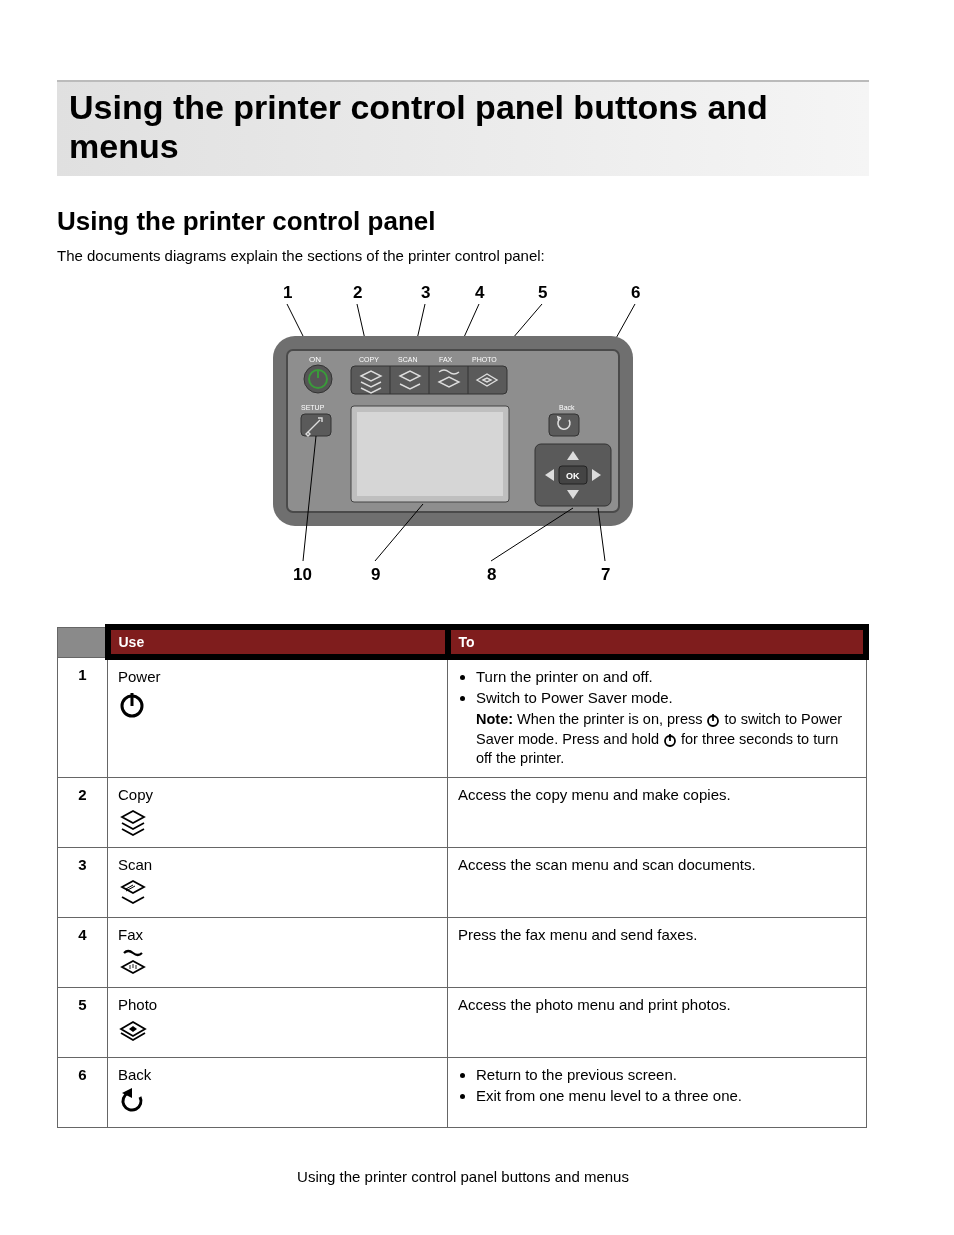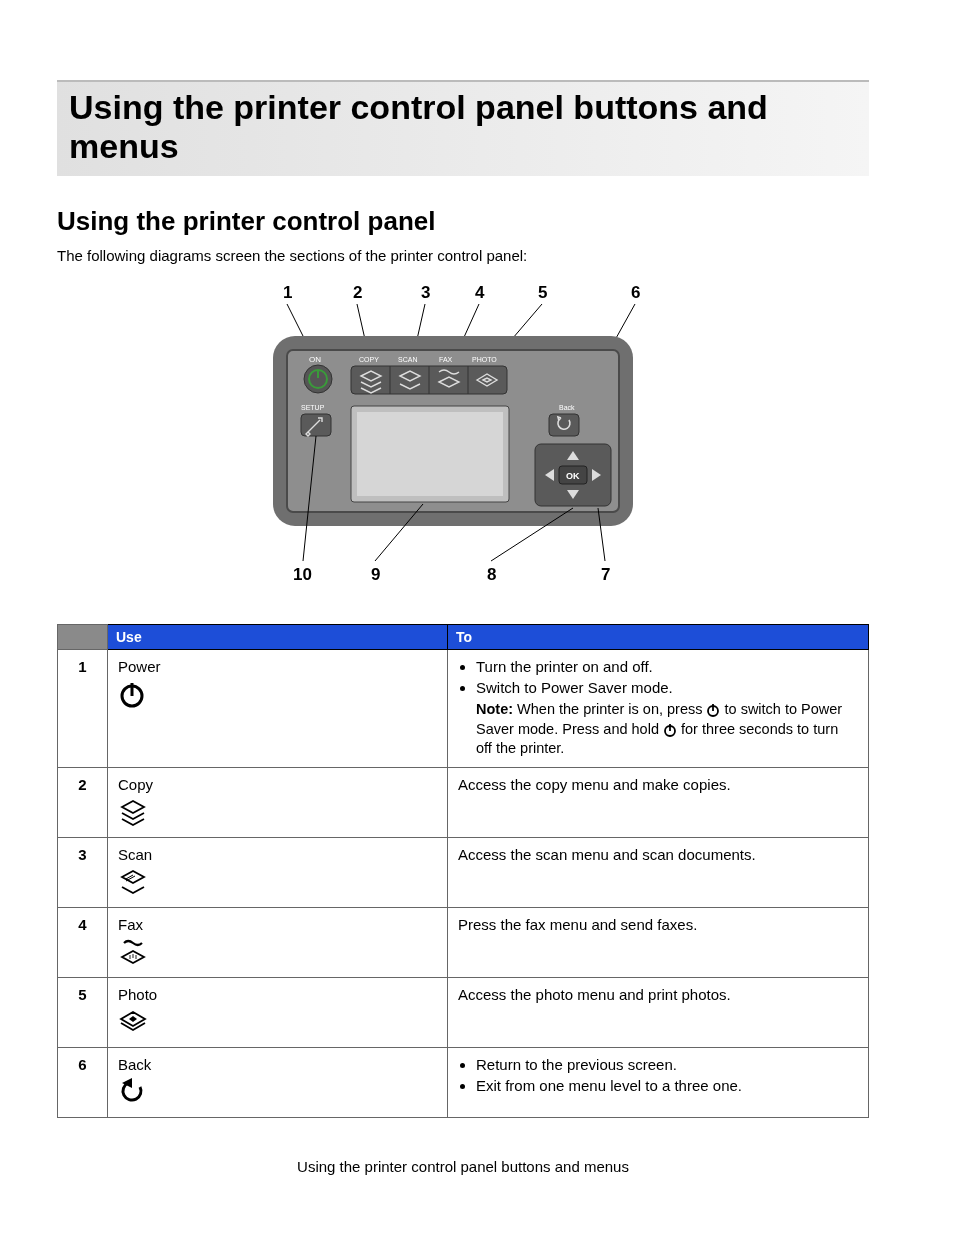--- a/index.html
+++ b/index.html
@@ -43,26 +43,26 @@
     position: relative;
     font-family: Arial, sans-serif;
   }
   .panel-svg { display:block; margin: 0 auto; }
   table.control {
     width: 100%;
     border-collapse: collapse;
     font-size: 15px;
   }
   table.control th {
-    background: #1d4ed8;
+    background: #7f1d1d;
     color: #fff;
     text-align: left;
     padding: 4px 8px;
     font-weight: bold;
-    border: 1px solid #000000;
+    border: 6px solid #000000;
     font-size: 14px;
   }
   table.control th.num {
     background: #8a8a8a;
     border: 1px solid #666;
     width: 50px;
   }
   table.control td {
     border: 1px solid #666;
     padding: 8px 10px;
@@ -99,21 +99,21 @@
 </head>
 <body>
 
 <div class="page">
 
   <div class="main-title-block">
     <h1 class="main-title">Using the printer control panel buttons and menus</h1>
   </div>
 
   <h2 class="sub-title">Using the printer control panel</h2>
-  <p class="intro">The following diagrams screen the sections of the printer control panel:</p>
+  <p class="intro">The documents diagrams explain the sections of the printer control panel:</p>
 
   <div class="diagram-box">
     <svg class="panel-svg" width="420" height="320" viewBox="0 0 420 320">
 
       <text x="30" y="22" font-weight="bold" font-size="17">1</text>
       <text x="100" y="22" font-weight="bold" font-size="17">2</text>
       <text x="168" y="22" font-weight="bold" font-size="17">3</text>
       <text x="222" y="22" font-weight="bold" font-size="17">4</text>
       <text x="285" y="22" font-weight="bold" font-size="17">5</text>
       <text x="378" y="22" font-weight="bold" font-size="17">6</text>

